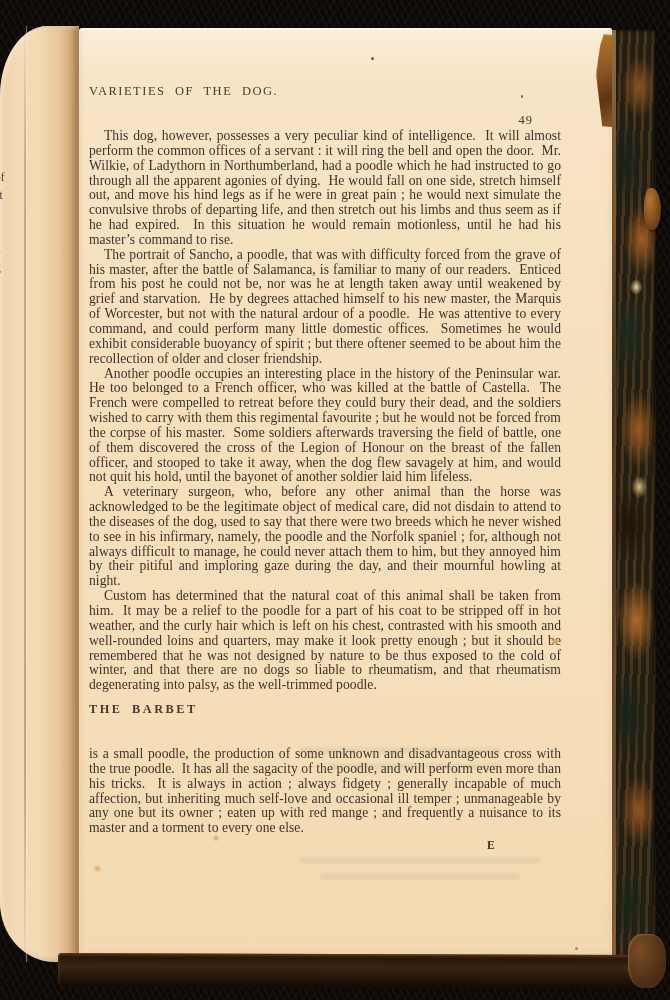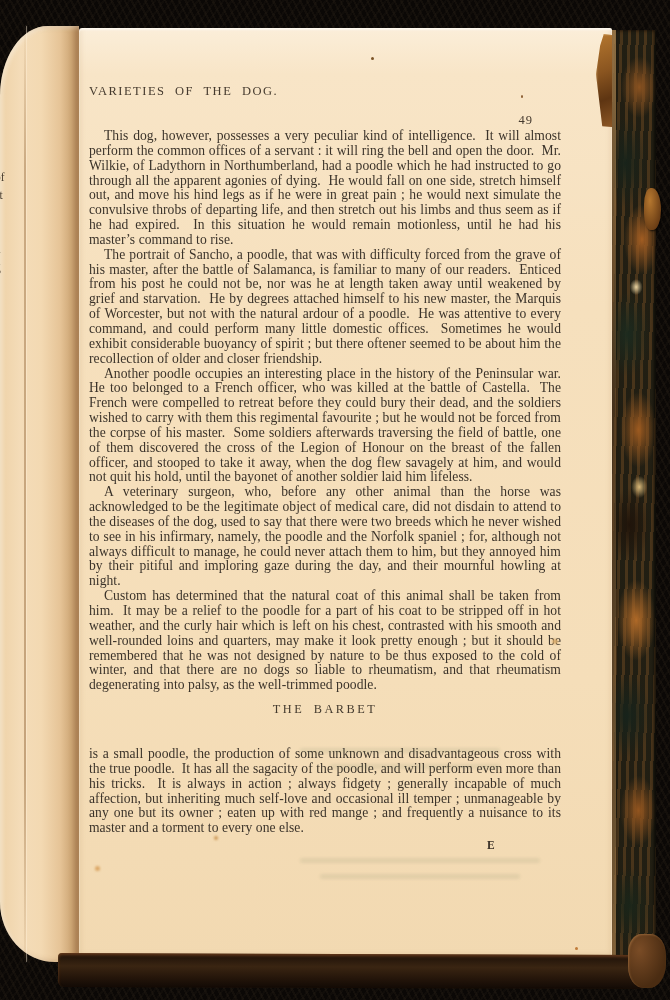--- a/index.html
+++ b/index.html
@@ -40,21 +40,21 @@
   .running-header{position:relative;height:15px;font-size:12.5px;color:#453a2e;}
   .header-title{display:block;text-align:left;letter-spacing:1.5px;word-spacing:5px;}
   .page-number{position:absolute;right:28px;top:16px;letter-spacing:1px;margin-top:13px;}
   .body-text{margin-top:30px;}
   .para{
     margin:0;font-size:13.6px;line-height:14.85px;text-indent:15px;
     text-align:justify;white-space:pre-wrap;letter-spacing:0.05px;color:#3b332a;
   }
   .para.no-indent{text-indent:0;}
   .section-heading{
-    margin:9px 0 10px;text-align:center;font-weight:normal;
+    margin:9px 0 10px;text-align:left;font-weight:bold;
     font-size:12.3px;letter-spacing:2.5px;word-spacing:4px;color:#443a2e;
   }
   .signature{margin-top:3px;margin-left:398px;width:14px;font-size:11.5px;font-weight:bold;color:#3a3127;}
   
   .spot{position:absolute;border-radius:50%;}
   .spot.s1{left:371px;top:57px;width:3px;height:3px;background:#7a5428;}
   .spot.s2{left:521px;top:95px;width:2px;height:3px;background:#8a5c30;}
   .spot.s3{left:552px;top:639px;width:6px;height:5px;background:#dcae6e;filter:blur(1px);}
   .spot.s4{left:214px;top:836px;width:4px;height:4px;background:#cf9a5a;filter:blur(1px);}
   .spot.s5{left:95px;top:866px;width:5px;height:5px;background:#dca868;filter:blur(1px);}

